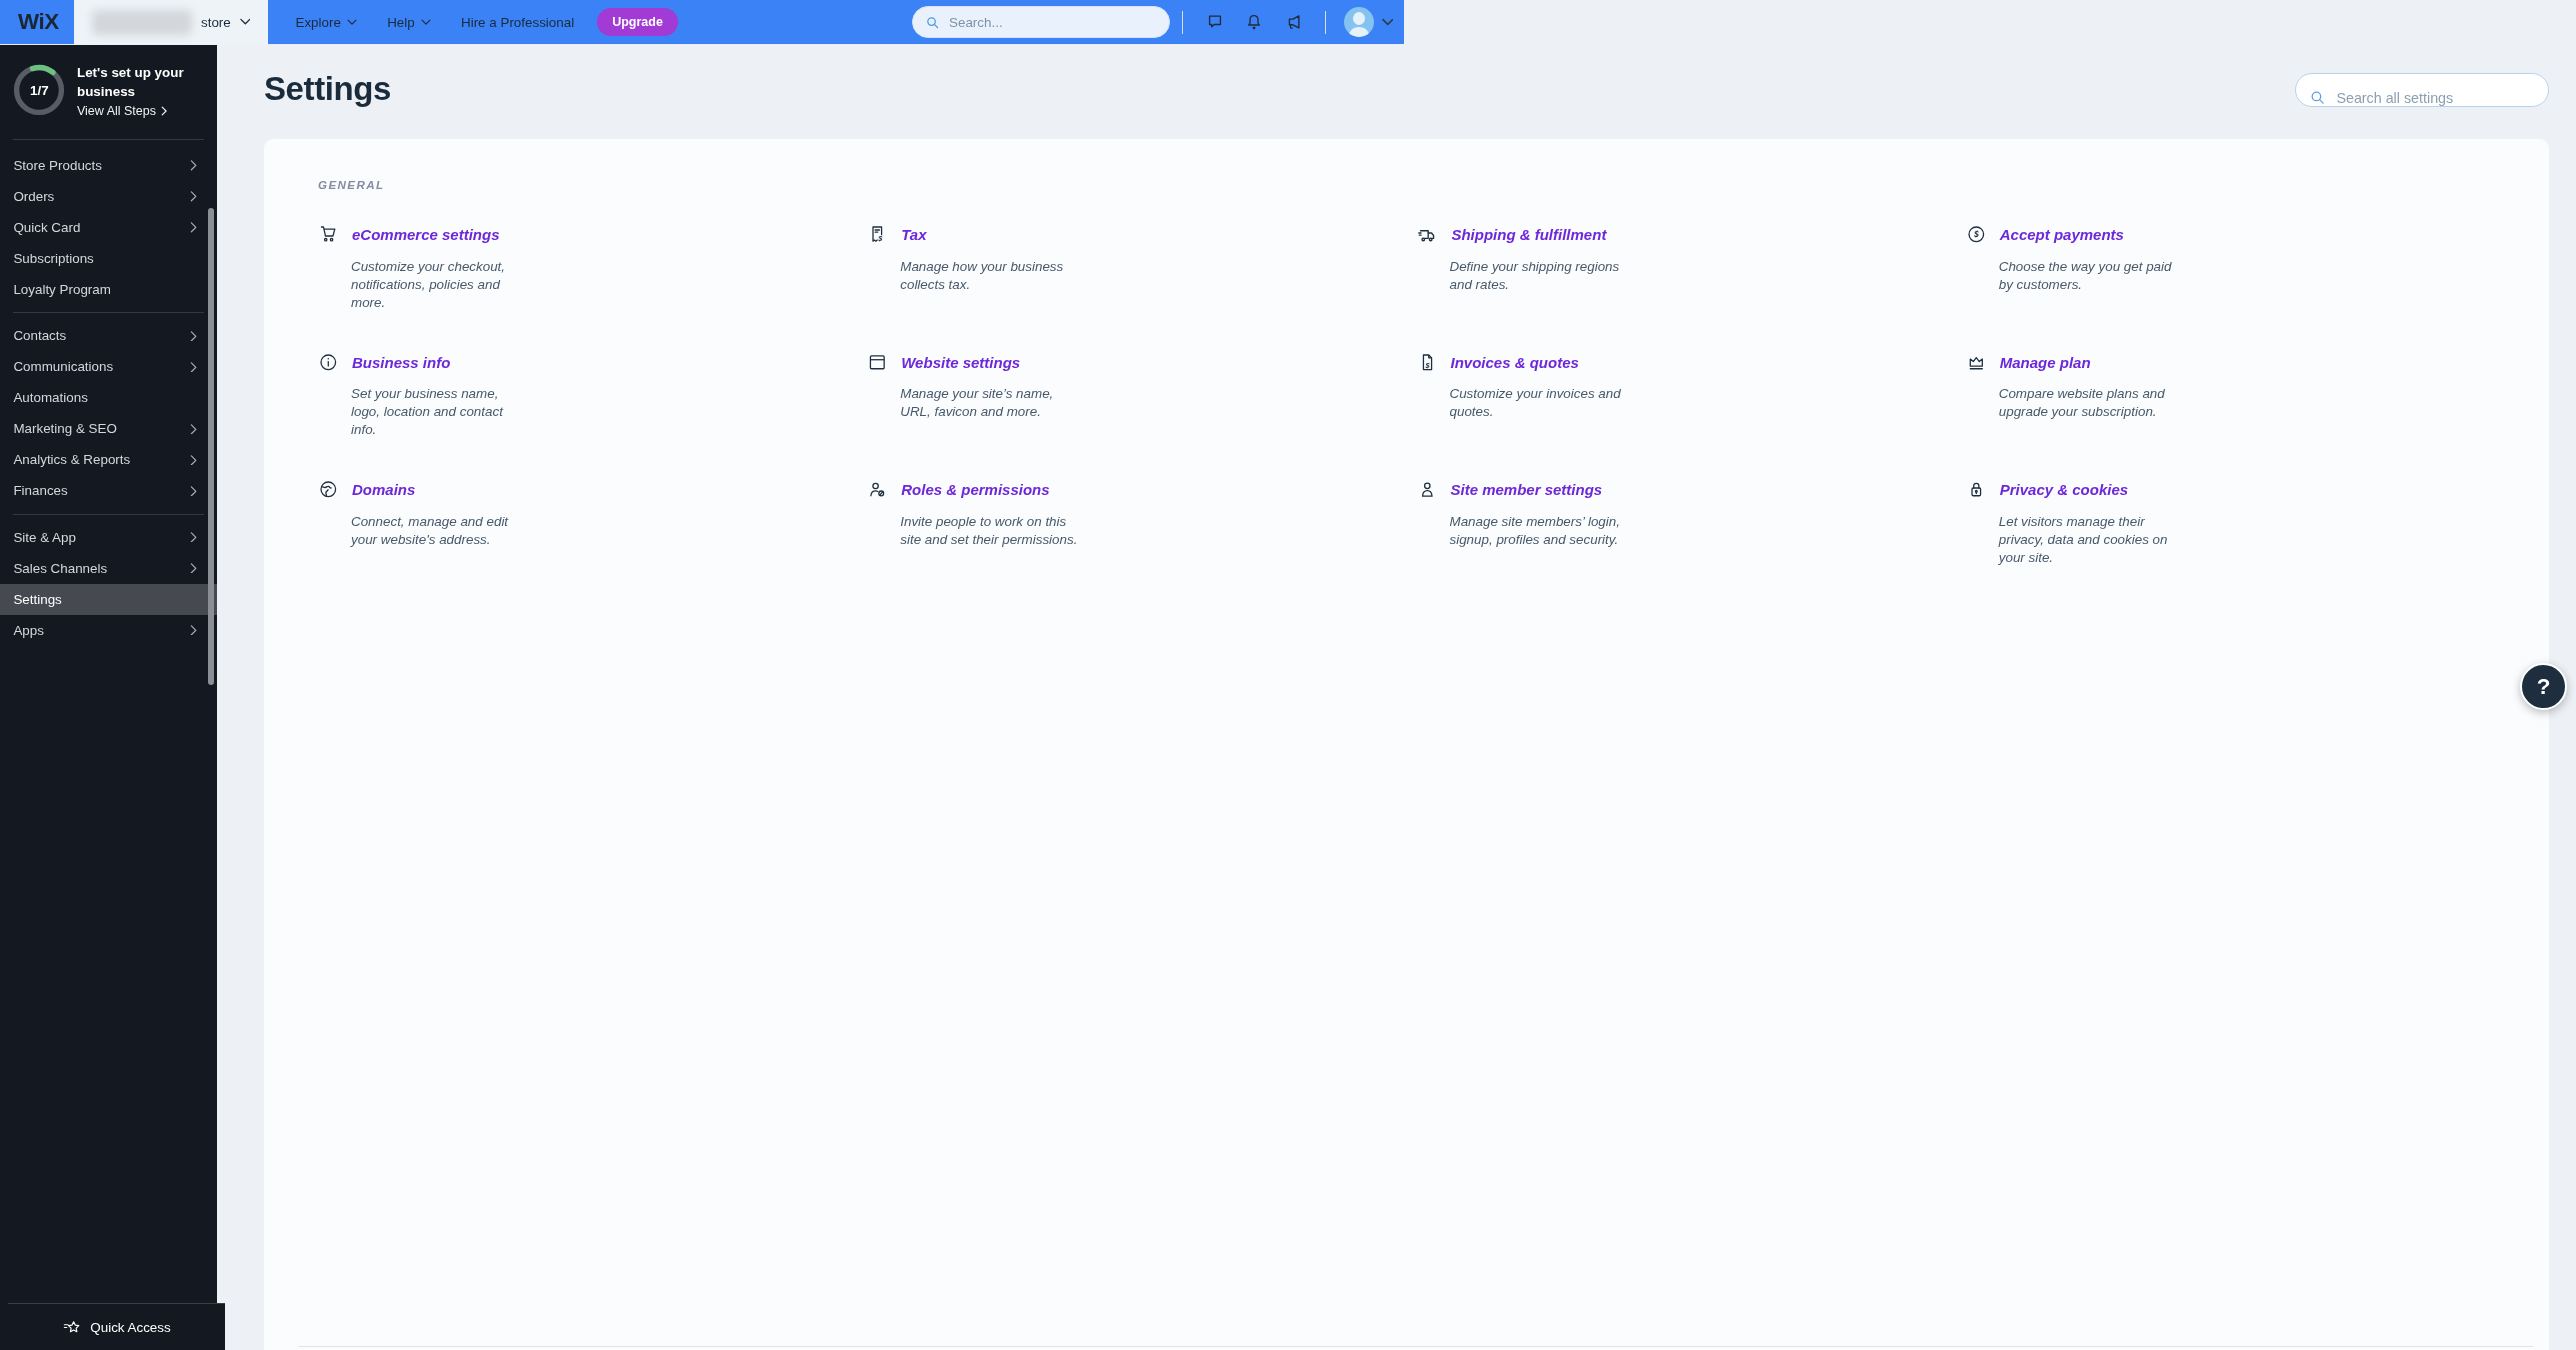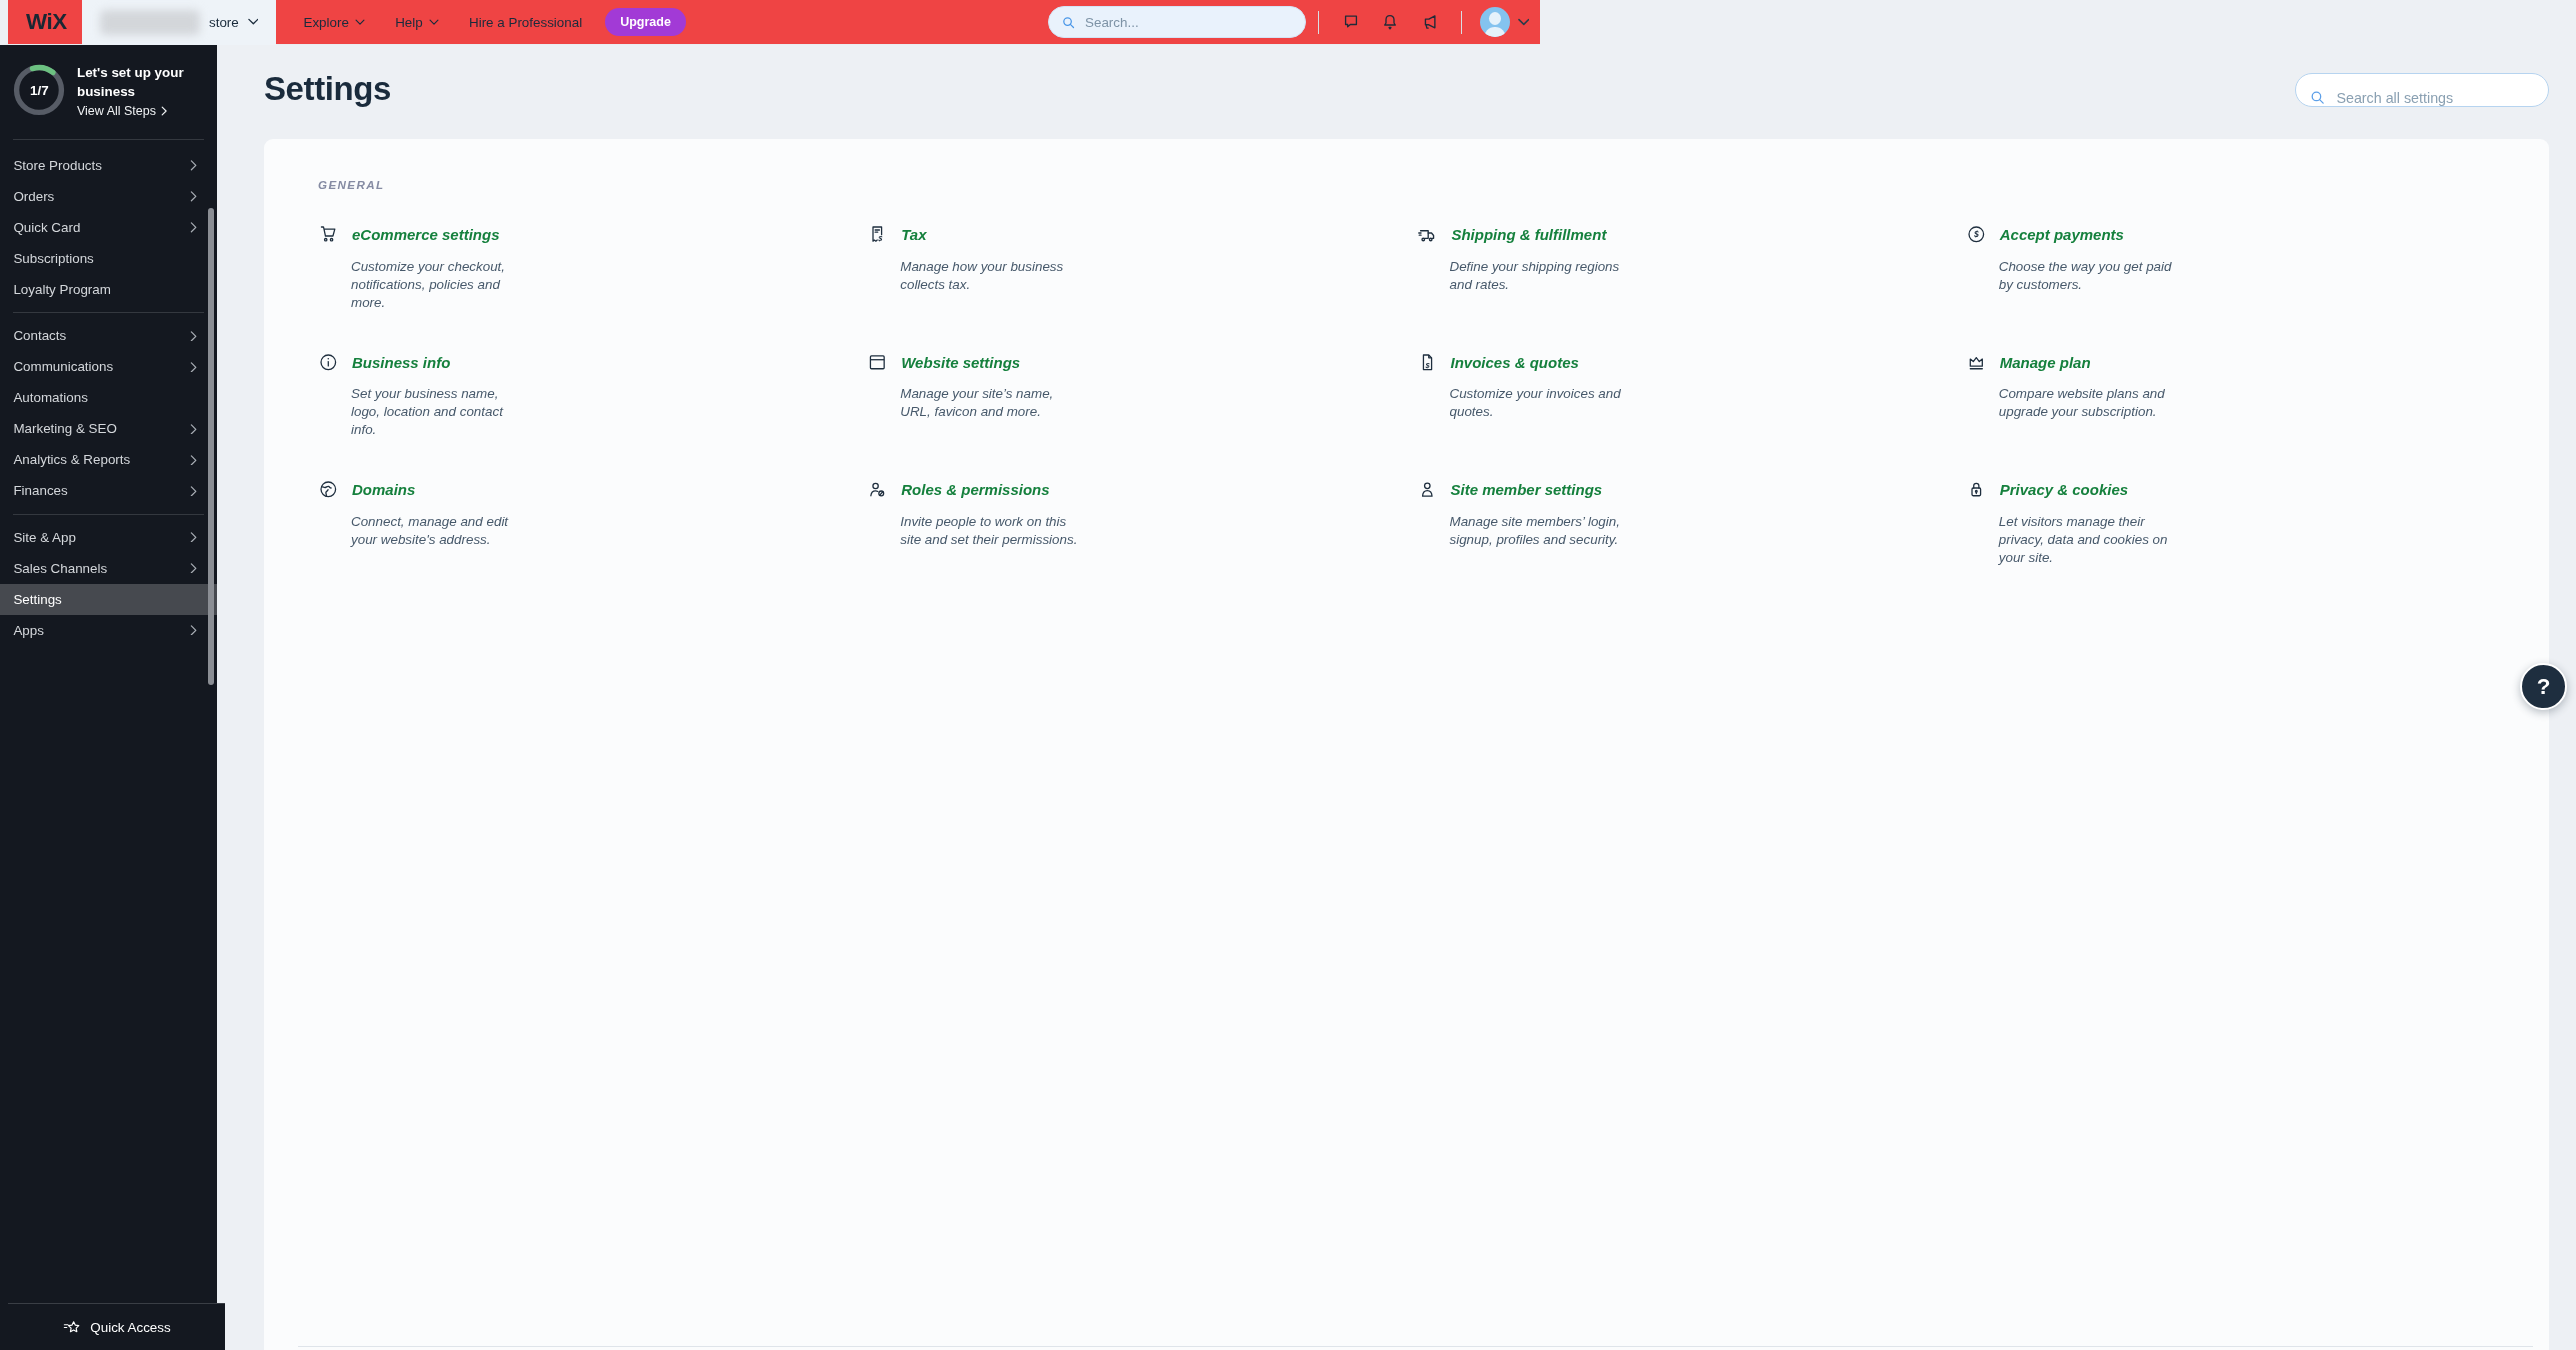--- a/index.html
+++ b/index.html
@@ -1,22 +1,22 @@
 <!DOCTYPE html>
 <html style="font-size:14.3px"><head>
 <meta charset="utf-8">
 <style>
   * { margin:0; padding:0; box-sizing:border-box; }
   html,body { width:1404px; height:736px; overflow:hidden;
     font-family:"Liberation Sans", sans-serif; background:#edf0f4; }
 
   
-  .header { position:absolute; top:0; left:0; width:1532px; height:45px;
-    background:#ef4444; display:flex; align-items:center; z-index:20;
-    border-bottom:0.9px solid #e9edf1;margin-left:8px; }
+  .header { position:absolute; top:0; left:0; width:1404px; height:45px;
+    background:#3b82f6; display:flex; align-items:center; z-index:20;
+    border-bottom:0.9px solid #e9edf1; }
   .logo { margin-left:18px; width:56px; font-size:22.4px; font-weight:800;
     letter-spacing:-0.4px; color:#1b2733; }
   .site-switcher { height:45px; display:flex; align-items:center; gap:9px;
     background:#eef3f8; padding:0 18px; cursor:pointer; }
   .blur-blob { width:100px; height:25px; border-radius:5.4px; background:#d3d6da;
     filter:blur(4.5px); }
   .store-label { font-size:13.4px; color:#1a2b3c; }
   .top-nav { display:flex; align-items:flex-end; gap:30px; margin-left:27px; }
   .top-nav-item { display:flex; align-items:center; gap:6.3px; font-size:13.4px;
     color:#1a2b3c; cursor:pointer; }
@@ -82,21 +82,21 @@
     font-family:"Liberation Sans", sans-serif; }
   .settings-search input::placeholder { color:#8fa0b2; color:#8aa0b2; }
   .content-card { position:absolute; left:47px; right:27px; top:94px; bottom:0;
     background:#fbfcfd; border-radius:9px 9px 0 0; padding:39px 34px 0 54px;font-style:italic; }
   .section-label { font-size:11.6px; font-weight:700; letter-spacing:1.4px;
     color:#858ba3; }
   .grid { margin-top:32px; display:grid; grid-template-columns:repeat(4,1fr);
     row-gap:39px; }
   .scard { cursor:pointer; }
   .scard-head { display:flex; align-items:center; gap:13.4px; height:23px; }
-  .scard-head h3 { font-size:15px; font-weight:700; color:#15803d;text-align:right; }
+  .scard-head h3 { font-size:15px; font-weight:700; color:#6d28d9;text-align:right; }
   .scard p { margin:11.6px 0 0 33px; font-size:13.4px; line-height:18px;
     color:#47596b; max-width:179px; }
   .card-bottom-divider { position:absolute; left:34px; right:16px; bottom:3.6px;
     height:0.9px; background:#dfe4ea; }
   .help-fab { position:absolute; right:9px; top:618px; width:47px; height:47px;
     border-radius:50%; background:#1e2e3f; border:2.7px solid #fff;
     box-shadow:0 2.7px 9px rgba(30,46,63,.3); color:#fff; font-size:22.4px;
     font-weight:800; display:flex; align-items:center; justify-content:center;
     cursor:pointer; z-index:30; }
 

